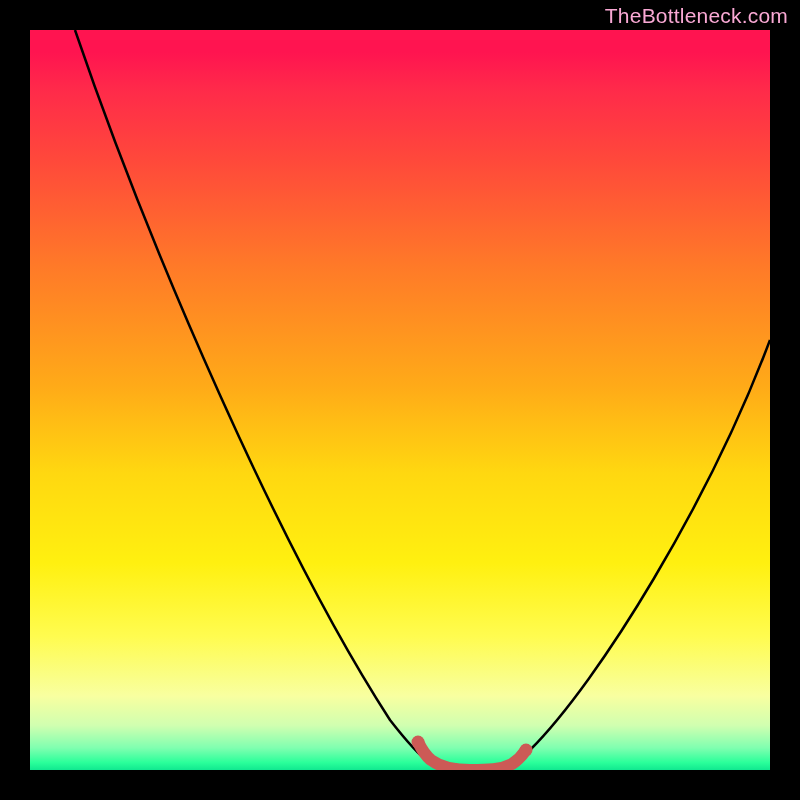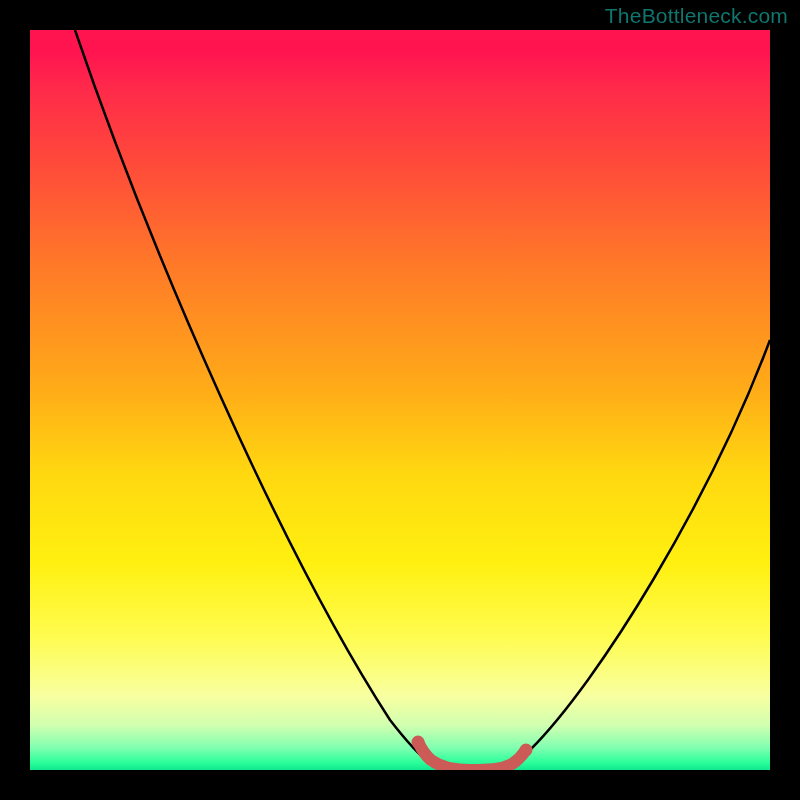--- a/index.html
+++ b/index.html
@@ -8,21 +8,21 @@
     height: 800px;
     background: #000;
     position: relative;
     font-family: Arial, sans-serif;
     overflow: hidden;
   }
   .watermark {
     position: absolute;
     top: 4px;
     right: 12px;
-    color: #0f766e;
+    color: #f9a8d4;
     font-size: 21px;
     font-weight: 500;
     z-index: 10;
     letter-spacing: 0.2px;
   }
   .plot-area {
     position: absolute;
     left: 30px;
     top: 30px;
     width: 740px;

